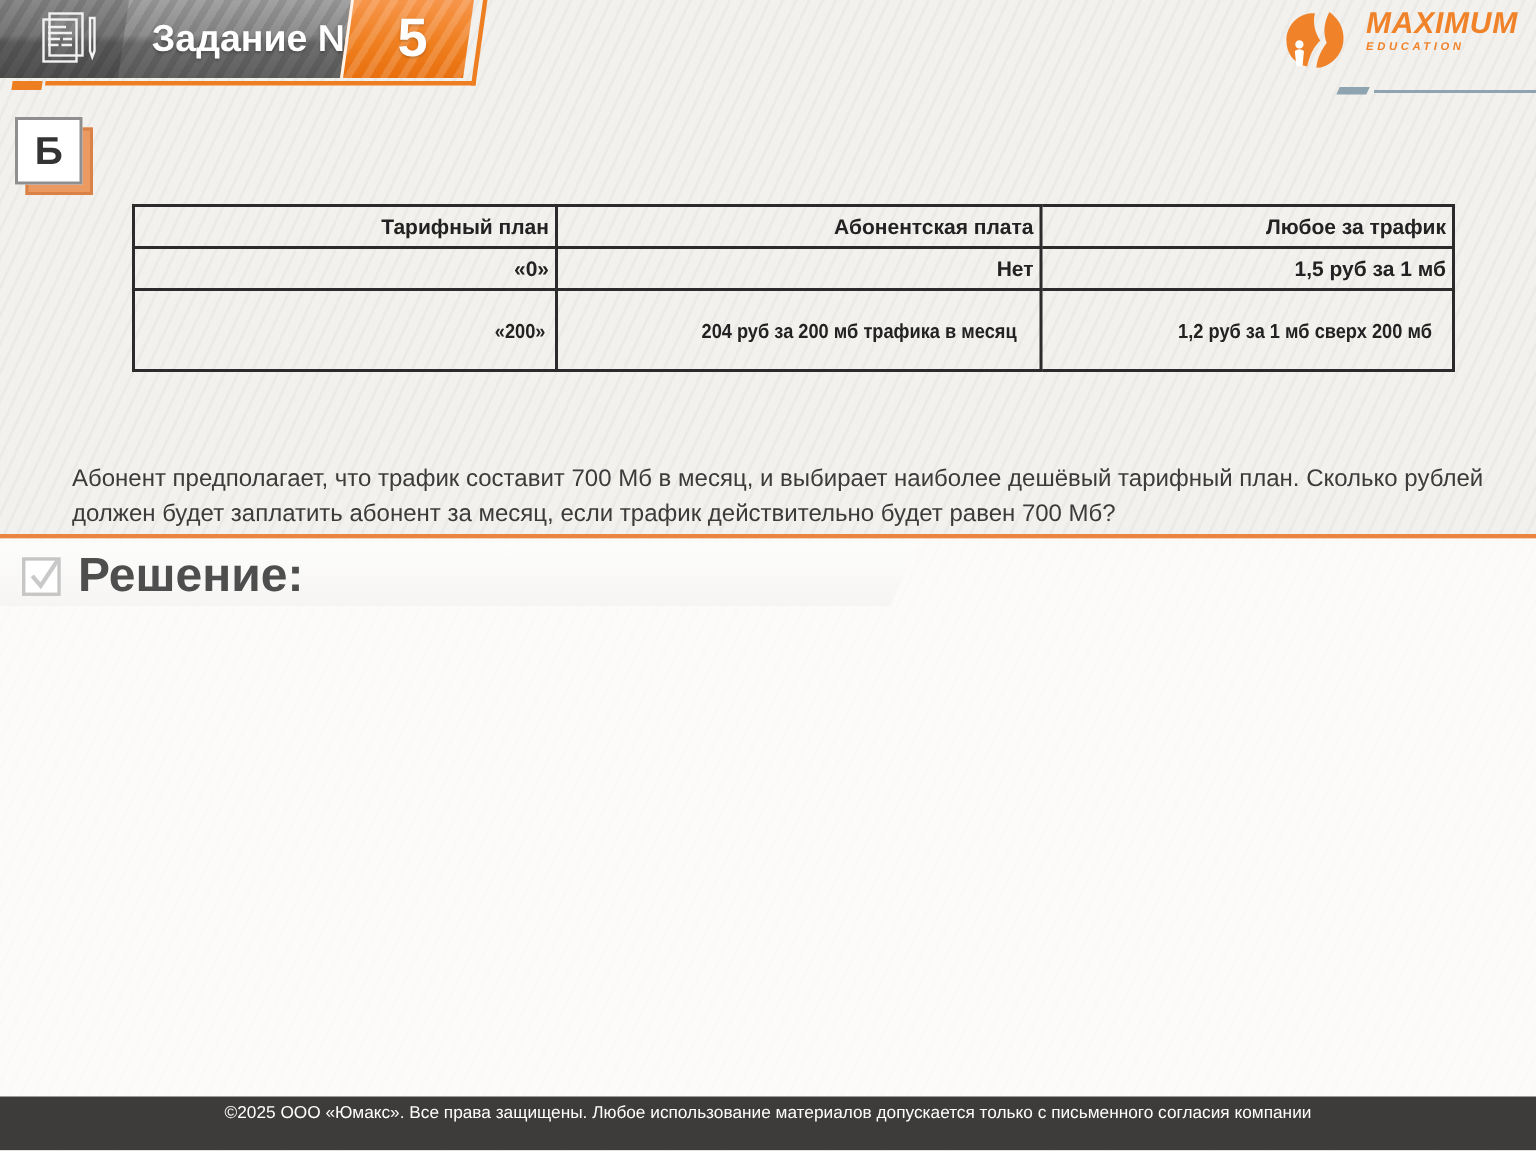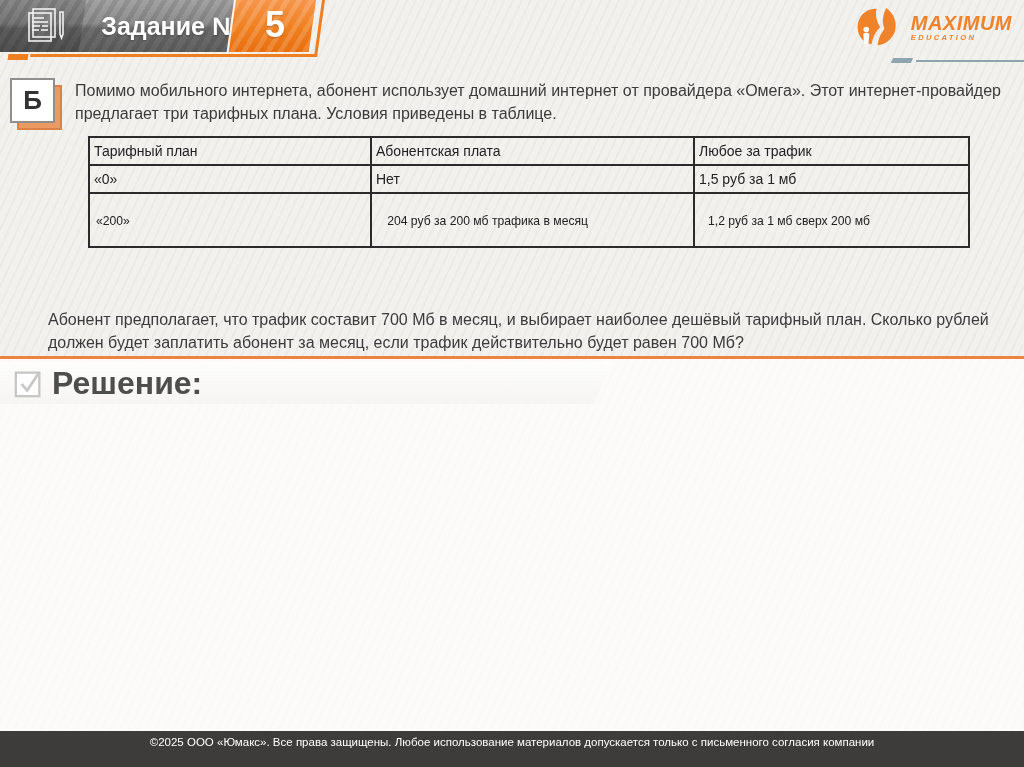--- a/index.html
+++ b/index.html
@@ -50,21 +50,21 @@
     transform:skewX(-8deg); transform-origin:top left;
     border-right:3px solid #ee7e22; border-bottom:3px solid #ee7e22;
   }
   .hdr-dash {
     position:absolute; left:8px; top:54px; width:20px; height:6px;
     transform:skewX(-8deg); background:#ee7e22;
   }
   .doc-icon { position:absolute; left:24px; top:7px; }
 
   
-  .logo { position:absolute; right:12px; top:6px; display:flex; align-items:center; }
+  .logo { position:absolute; right:12px; top:6px; display:flex; align-items:flex-start; }
   .logo-text { margin-left:4px; }
   .logo-brand {
     font-size:20px; font-weight:bold; font-style:italic; color:#f08229;
     letter-spacing:0.5px; line-height:20px;
   }
   .logo-sub {
     font-size:7.5px; font-weight:bold; font-style:italic; color:#f08229;
     letter-spacing:2.4px; line-height:9px;
   }
   .logo-line { position:absolute; top:60px; right:0; width:108px; height:2px; background:#8ea5b1; }
@@ -92,22 +92,22 @@
     position:absolute; left:25px; top:308px; width:1000px;
     font-size:16px; line-height:23px; color:#3b3b3b;margin-left:23px;
   }
 
   
   .tariff-table {
     position:absolute; left:88px; top:136px;
     border-collapse:collapse; table-layout:fixed; width:880px;
   }
   .tariff-table th, .tariff-table td {
-    border:2px solid #2b2b2b; text-align:left; vertical-align:middle;
-    font-weight:normal; color:#222222; font-size:14px; padding:2px 4px;margin-left:17px;
+    border:2px solid #2b2b2b; text-align:right; vertical-align:middle;
+    font-weight:bold; color:#222222; font-size:14px; padding:2px 4px;margin-left:17px;
   }
   .tariff-table tr.r-head  { height:28px; }
   .tariff-table tr.r-small { height:28px; }
   .tariff-table tr.r-big   { height:54px;border-radius:22px; }
   .tariff-table tr.r-big td span {
     display:inline-block; transform:scaleX(0.9); transform-origin:center;
     font-size:13.5px;
   }
 
   
@@ -178,21 +178,20 @@
       <div class="logo-brand">MAXIMUM</div>
       <div class="logo-sub">EDUCATION</div>
     </div>
   </div>
   <div class="logo-line-dash"></div>
   <div class="logo-line"></div>
 
   <div class="variant-back"></div>
   <div class="variant-box">Б</div>
 
-  <div class="statement">Помимо мобильного интернета, абонент использует домашний интернет от провайдера «Омега». Этот интернет-провайдер предлагает три тарифных плана. Условия приведены в таблице.</div>
 
   <table class="tariff-table">
     <colgroup>
         <col style="width:282px">
         <col style="width:323px">
         <col style="width:275px">
       </colgroup>
     <tbody>
       <tr class="r-head">
         <th>Тарифный план</th>

